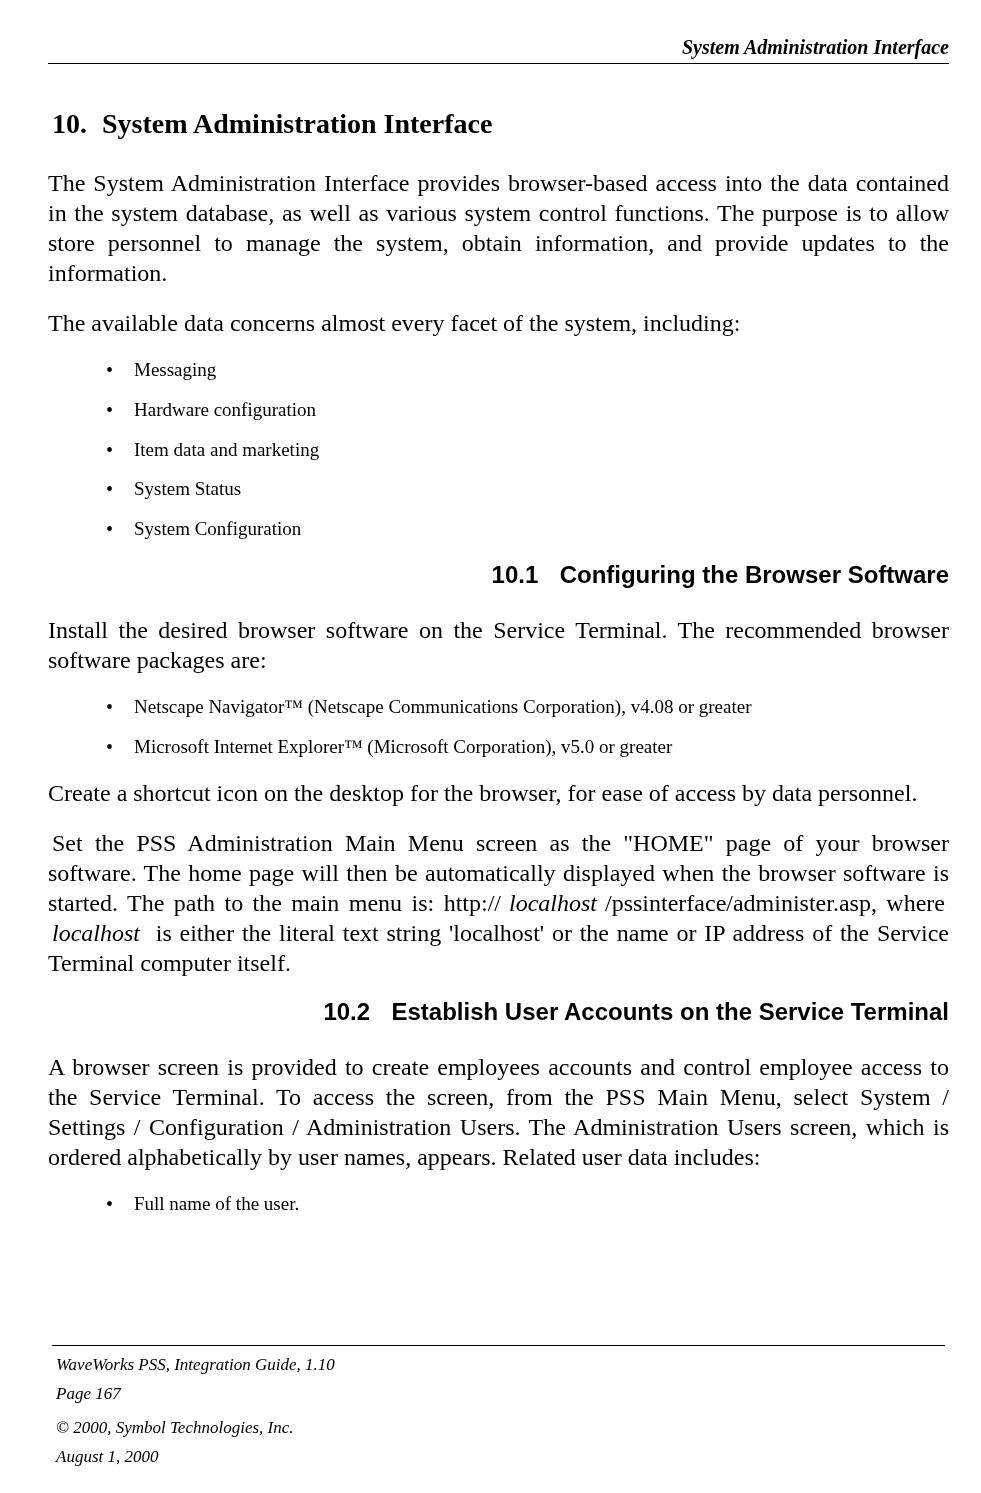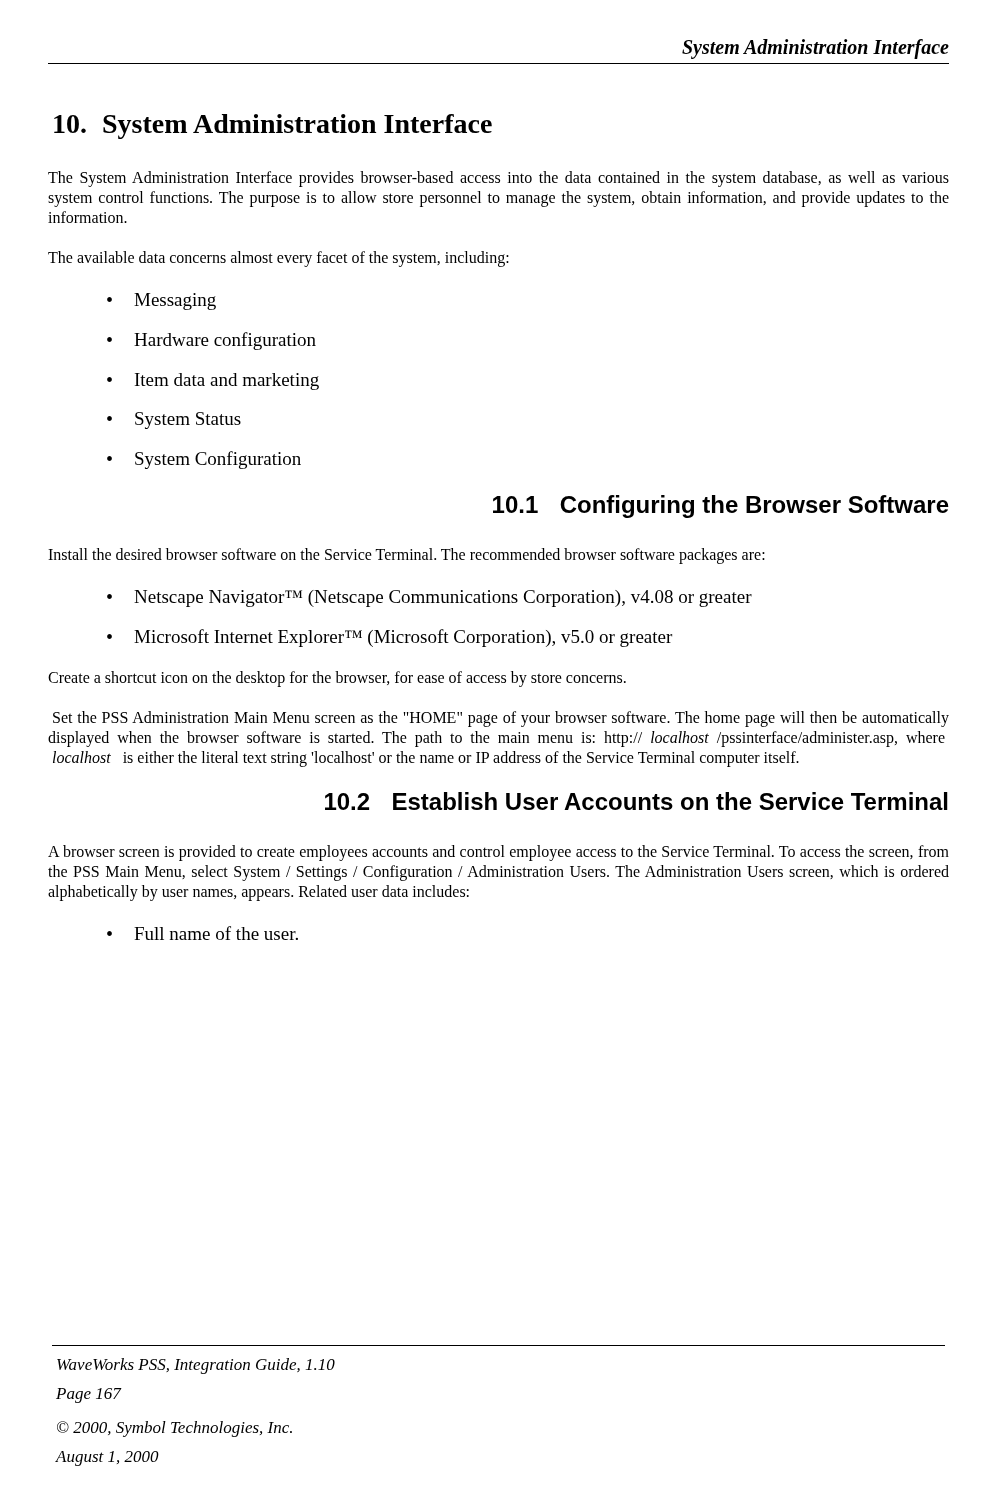--- a/index.html
+++ b/index.html
@@ -25,21 +25,21 @@
       border-top: 1.5px solid #000;
       margin-bottom: 44px;
     }
     .h1 {
       font-size: 28px;
       font-weight: bold;
       margin-bottom: 28px;
     }
     .body-para {
       text-align: justify;
-      font-size: 16px;
+      font-size: 24px;
       line-height: 1.25;
       margin-bottom: 20px;
     }
     ul.bullets {
       list-style: none;
       margin: 0 0 20px 0;
       padding-left: 86px;
     }
     ul.bullets li {
       position: relative;
@@ -109,21 +109,21 @@
   <span>Configuring the Browser Software</span>
 </div>
 
 <p class="body-para">Install the desired browser software on the Service Terminal.  The recommended browser software packages are:</p>
 
 <ul class="bullets">
   <li>Netscape Navigator™ (Netscape Communications Corporation), v4.08 or greater</li>
   <li>Microsoft Internet Explorer™ (Microsoft Corporation), v5.0 or greater</li>
 </ul>
 
-<p class="body-para">Create a shortcut icon on the desktop for the browser, for ease of access by store concerns.</p>
+<p class="body-para">Create a shortcut icon on the desktop for the browser, for ease of access by data personnel.</p>
 
 <p class="body-para">
   <span>Set the PSS Administration Main Menu screen as the "HOME" page of your browser software. The home page will then be automatically displayed when the browser software is started.  The path to the main menu is:  http://</span><span class="italic">localhost</span><span>/pssinterface/administer.asp, where </span><span class="italic">localhost</span><span> is either the literal text string 'localhost' or the name or IP address of the Service Terminal computer itself.</span>
 </p>
 
 <div class="h2">
   <span>10.2</span>&nbsp;
   <span>Establish User Accounts on the Service Terminal</span>
 </div>
 

